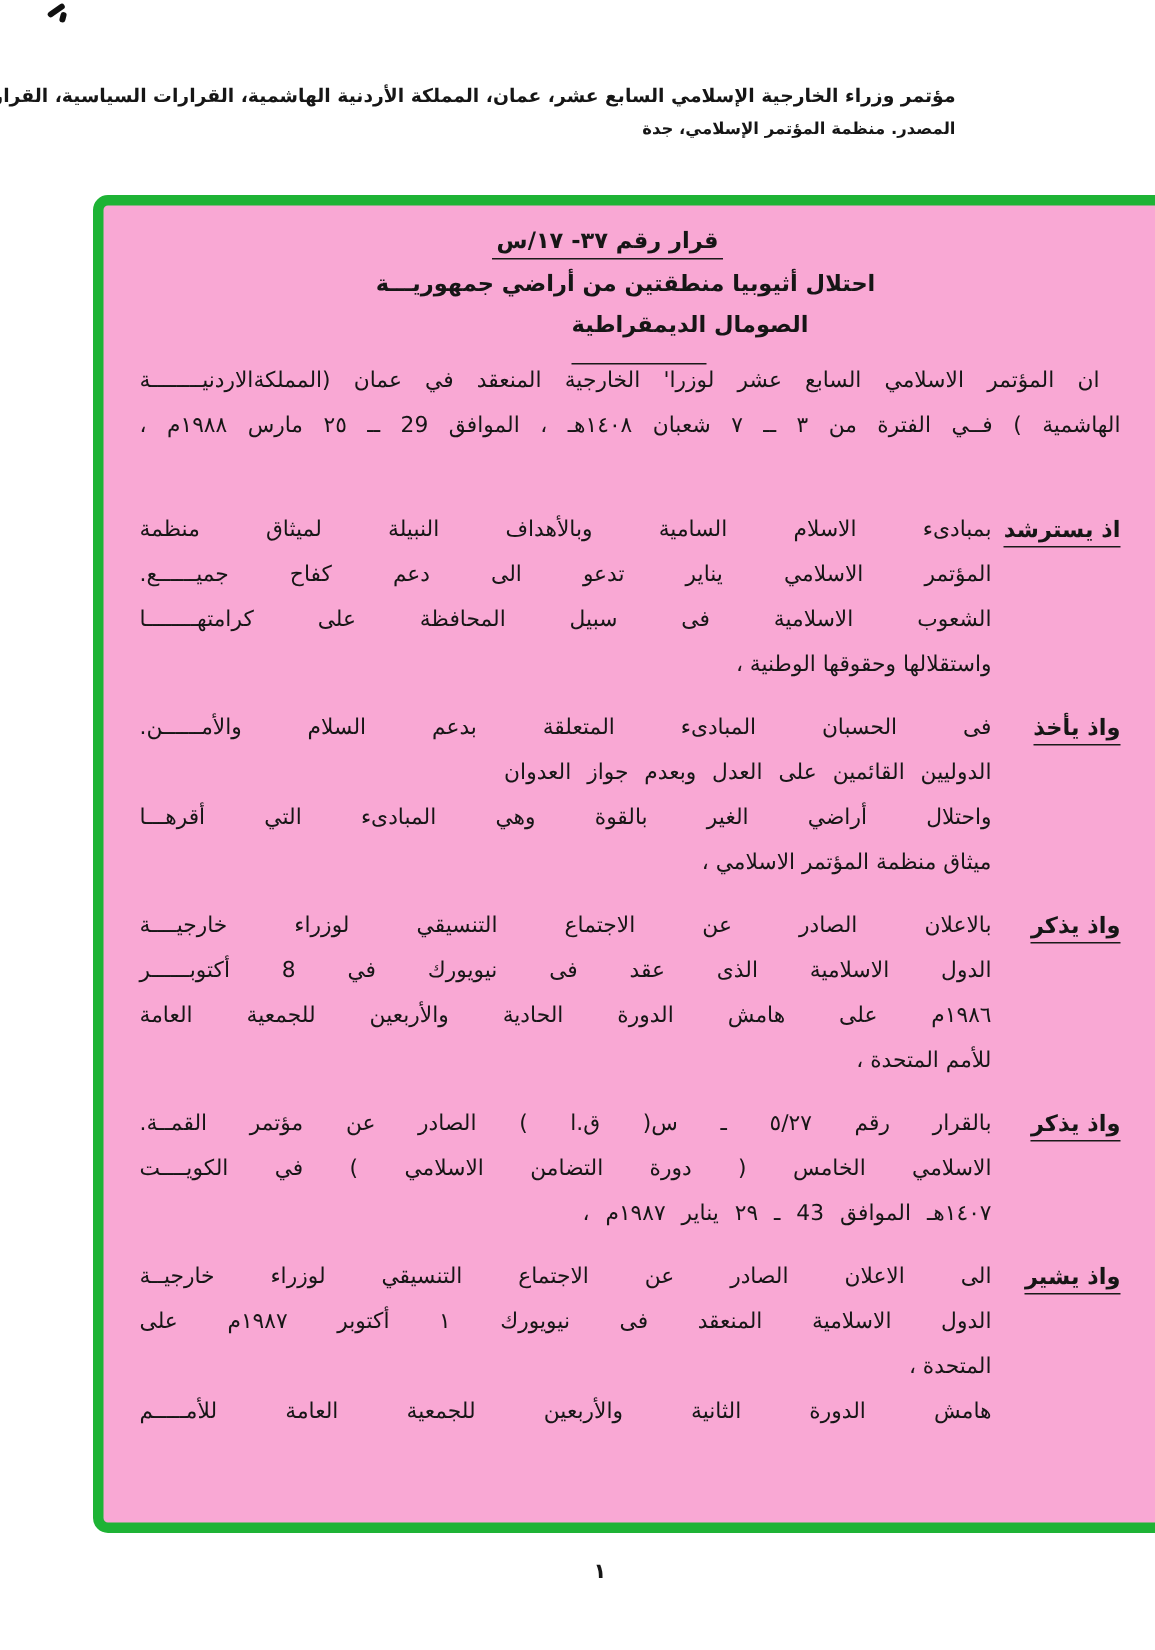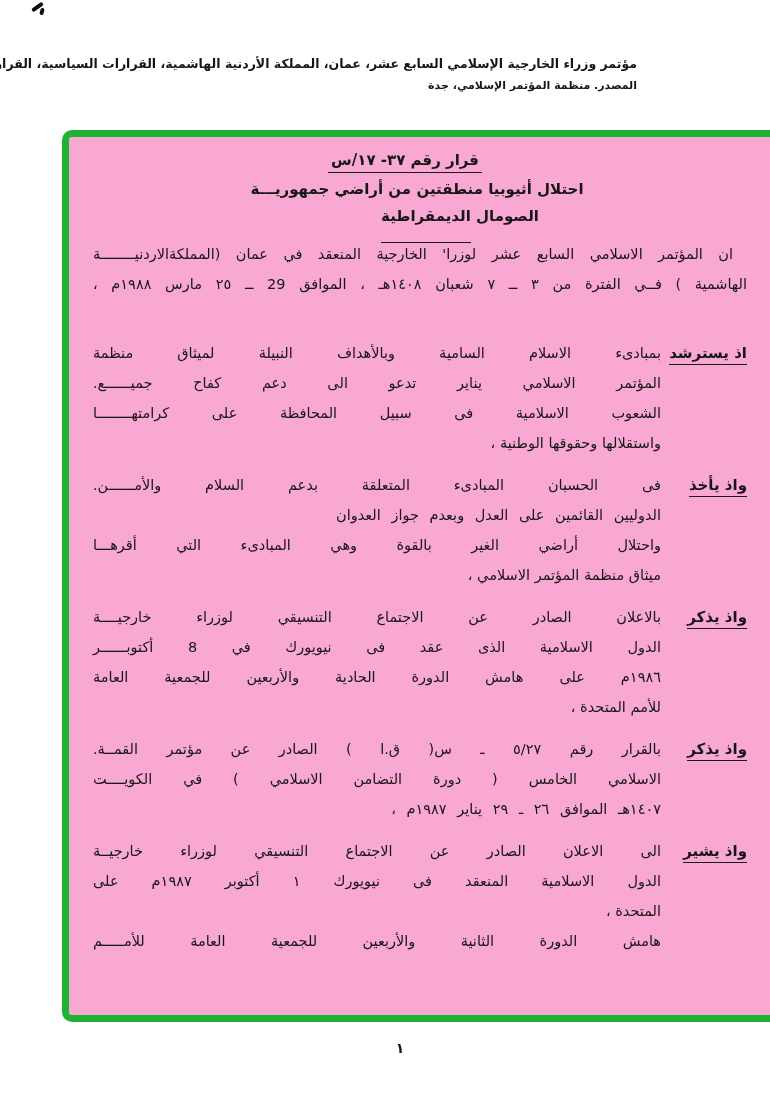--- a/index.html
+++ b/index.html
@@ -117,21 +117,21 @@
           <div class="cline">١٩٨٦م على هامش الدورة الحادية والأربعين للجمعية العامة</div>
           <div class="cline endline">للأمم المتحدة ،</div>
         </div>
       </div>
 
       <div class="clause">
         <div class="clabel"><span>واذ يذكر</span></div>
         <div class="cbody">
           <div class="cline">بالقرار رقم ٥/٢٧ ـ س( ق.ا ) الصادر عن مؤتمر القمــة.</div>
           <div class="cline">الاسلامي الخامس ( دورة التضامن الاسلامي ) في الكويــــت</div>
-          <div class="cline wide endline">١٤٠٧هـ الموافق ٢٦ ـ ٢٩ يناير ١٩٨٧م ،</div>
+          <div class="cline wide endline">١٤٠٧هـ الموافق 43 ـ ٢٩ يناير ١٩٨٧م ،</div>
         </div>
       </div>
 
       <div class="clause">
         <div class="clabel"><span>واذ يشير</span></div>
         <div class="cbody">
           <div class="cline">الى الاعلان الصادر عن الاجتماع التنسيقي لوزراء خارجيــة</div>
           <div class="cline">الدول الاسلامية المنعقد فى نيويورك ١ أكتوبر ١٩٨٧م على</div>
           <div class="cline endline">المتحدة ،</div>
           <div class="cline">هامش الدورة الثانية والأربعين للجمعية العامة للأمـــــم</div>

